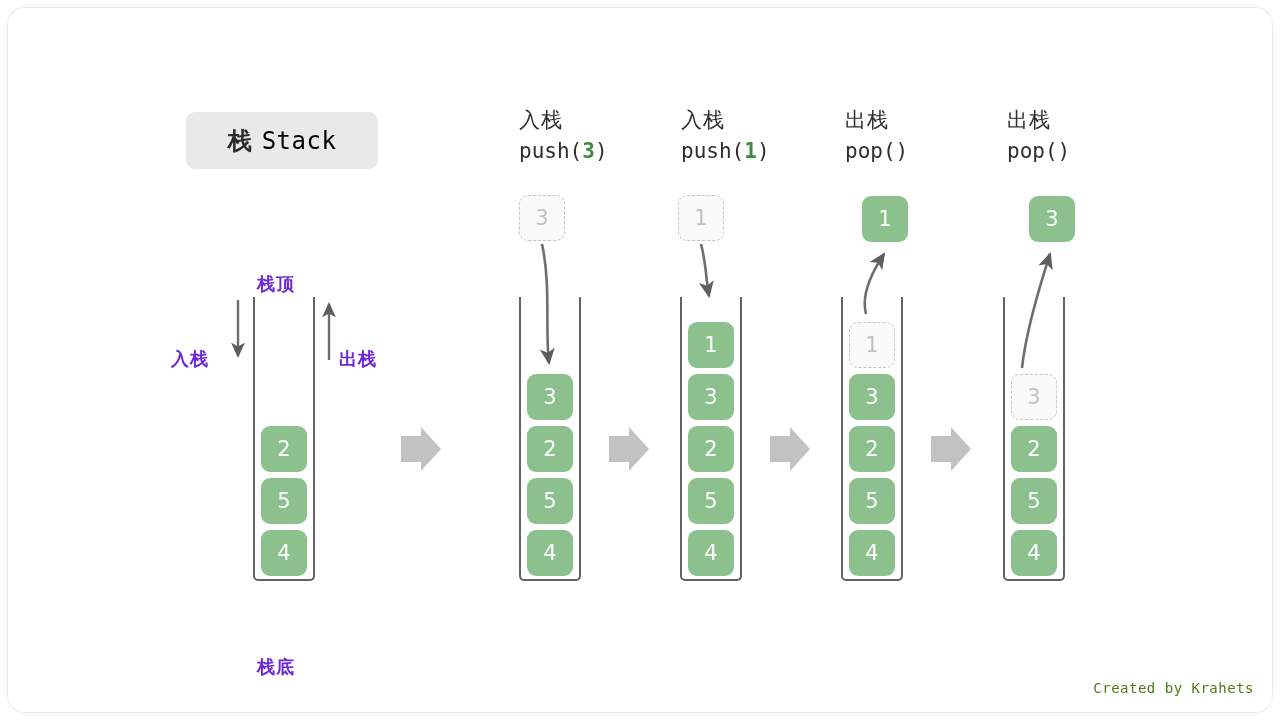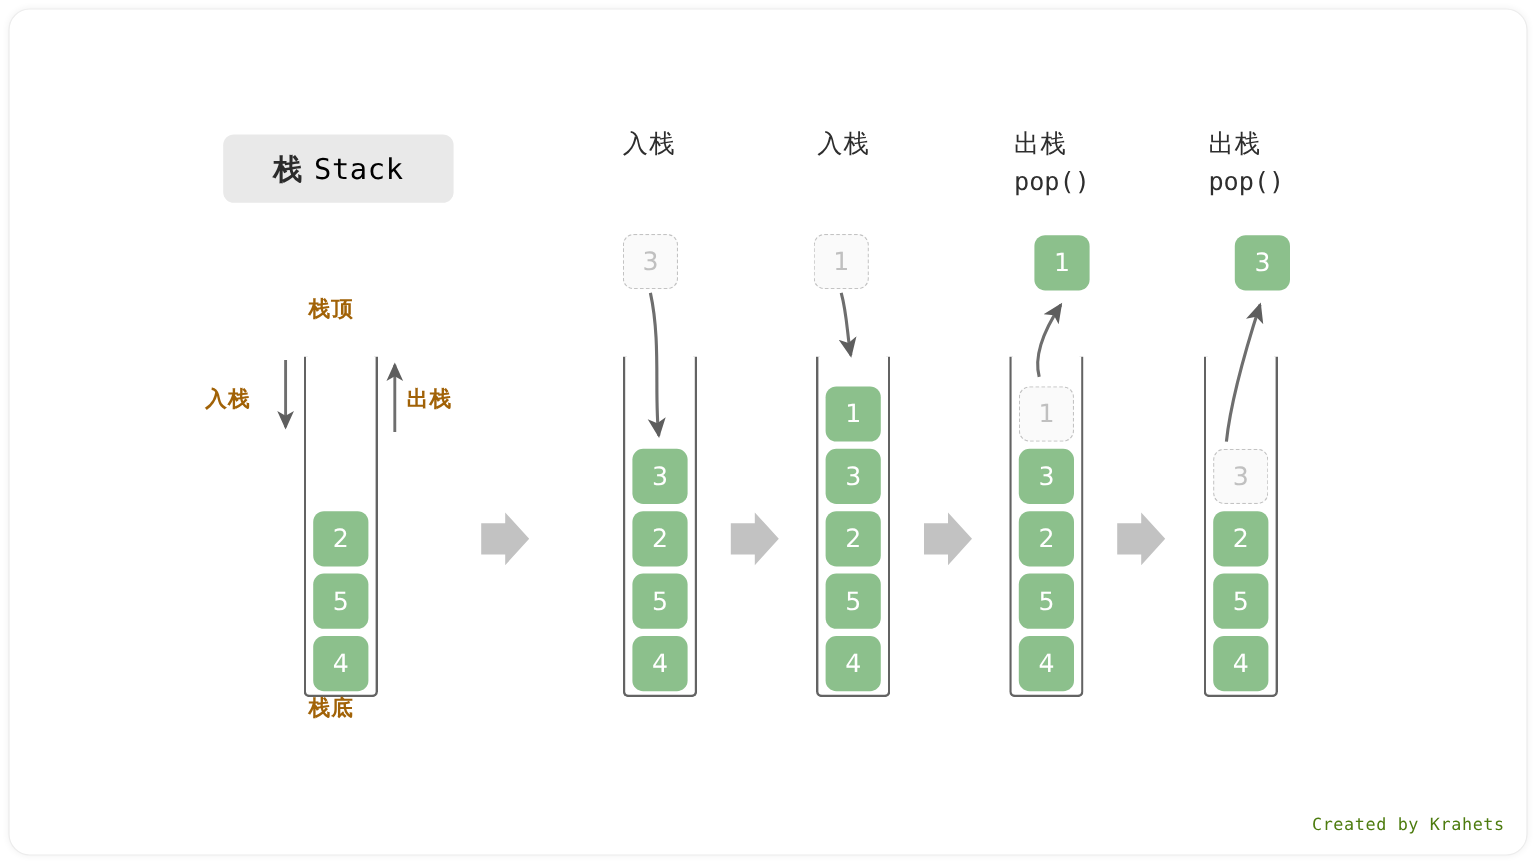--- a/index.html
+++ b/index.html
@@ -148,23 +148,24 @@
   .float-box.solid {
     background: #8cc08c;
     color: #ffffff;
   }
 
   
   .label {
     position: absolute;
     font-size: 18px;
     font-weight: bold;
-    color: #a16207;
+    color: #6d28d9;
     letter-spacing: 1px;
     white-space: nowrap;
+    margin-top: 27px;
   }
 
   
   #overlay {
     position: absolute;
     left: 0;
     top: 0;
     width: 1280px;
     height: 720px;
     pointer-events: none;
@@ -199,41 +200,43 @@
   <div class="label" style="left:339px; top:320px;">出栈</div>
 
   <div class="stack" style="left:253px; top:297px; width:62px; height:284px;">
     <div class="cells">
         <div class="cell solid">4</div>
         <div class="cell solid">5</div>
         <div class="cell solid">2</div>
       </div>
   </div>
 
-  <div class="label" style="left:257px; top:578px;">栈底</div>
+  <div class="label" style="left:257px; top:628px;">栈底</div>
 
   <div class="col-head" style="left:519px; top:105px;">
     <div class="line1">入栈</div>
+    <div class="line2"><span>push(</span><span class="num">3</span><span>)</span></div>
   </div>
 
   <div class="float-box ghost" style="left:519px; top:195px;">
       <span>3</span>
     </div>
 
   <div class="stack" style="left:519px; top:297px; width:62px; height:284px;">
     <div class="cells">
         <div class="cell solid">4</div>
         <div class="cell solid">5</div>
         <div class="cell solid">2</div>
         <div class="cell solid">3</div>
       </div>
   </div>
 
   <div class="col-head" style="left:681px; top:105px;">
     <div class="line1">入栈</div>
+    <div class="line2"><span>push(</span><span class="num">1</span><span>)</span></div>
   </div>
 
   <div class="float-box ghost" style="left:678px; top:195px;">
       <span>1</span>
     </div>
 
   <div class="stack" style="left:680px; top:297px; width:62px; height:284px;">
     <div class="cells">
         <div class="cell solid">4</div>
         <div class="cell solid">5</div>

